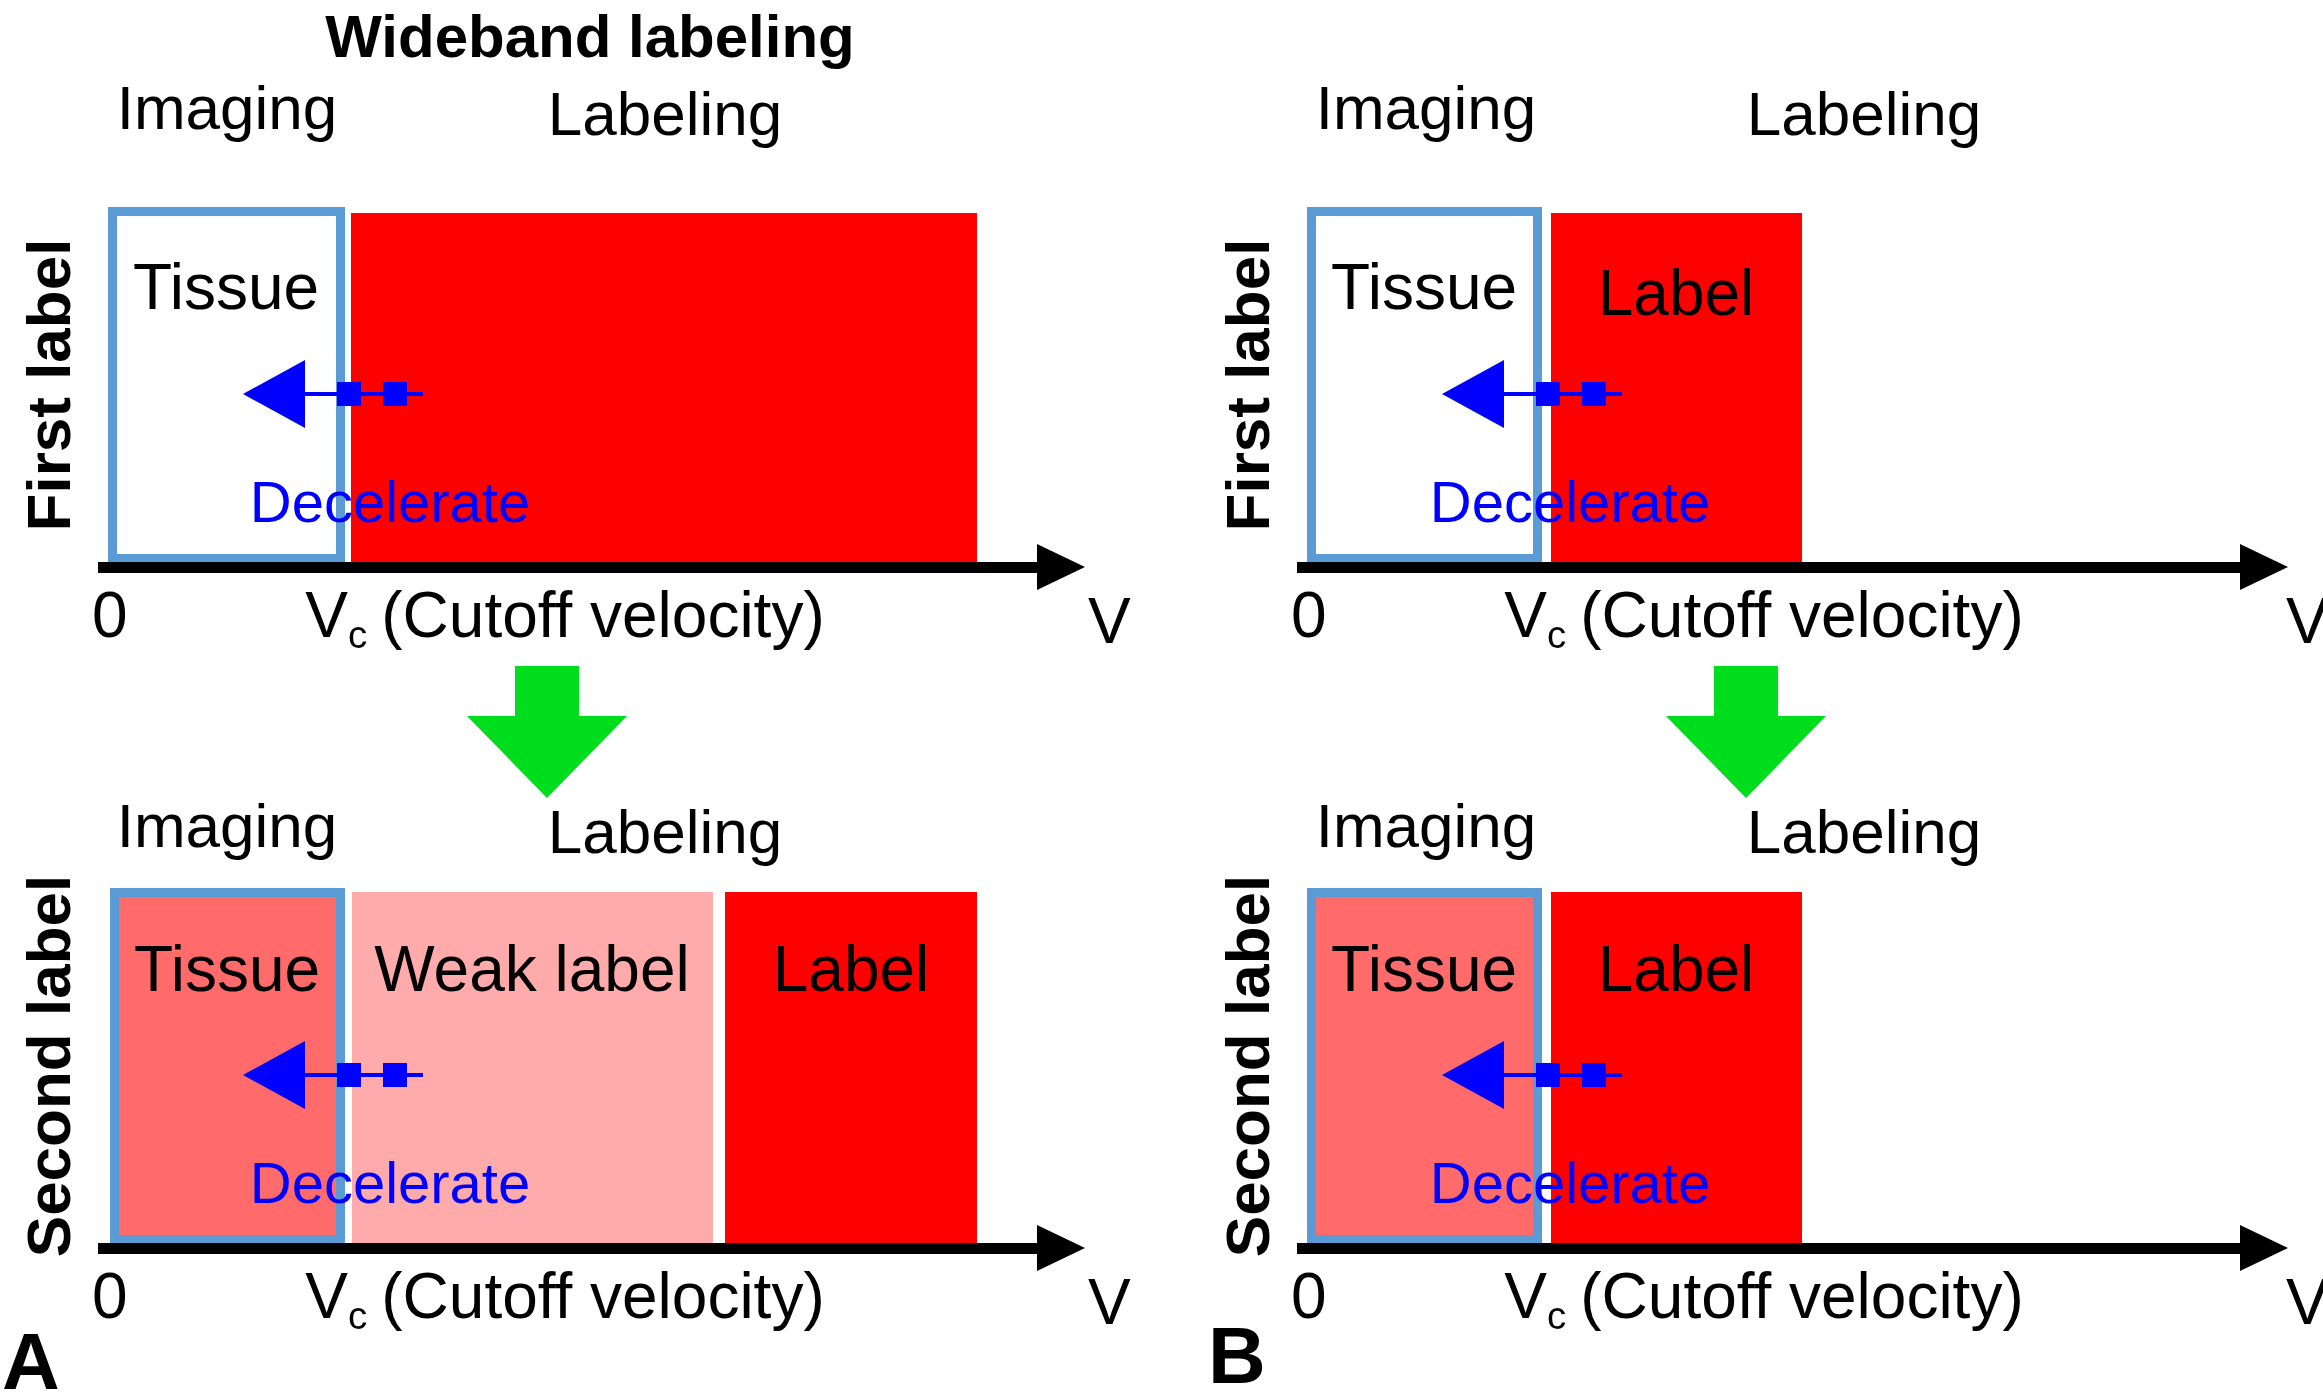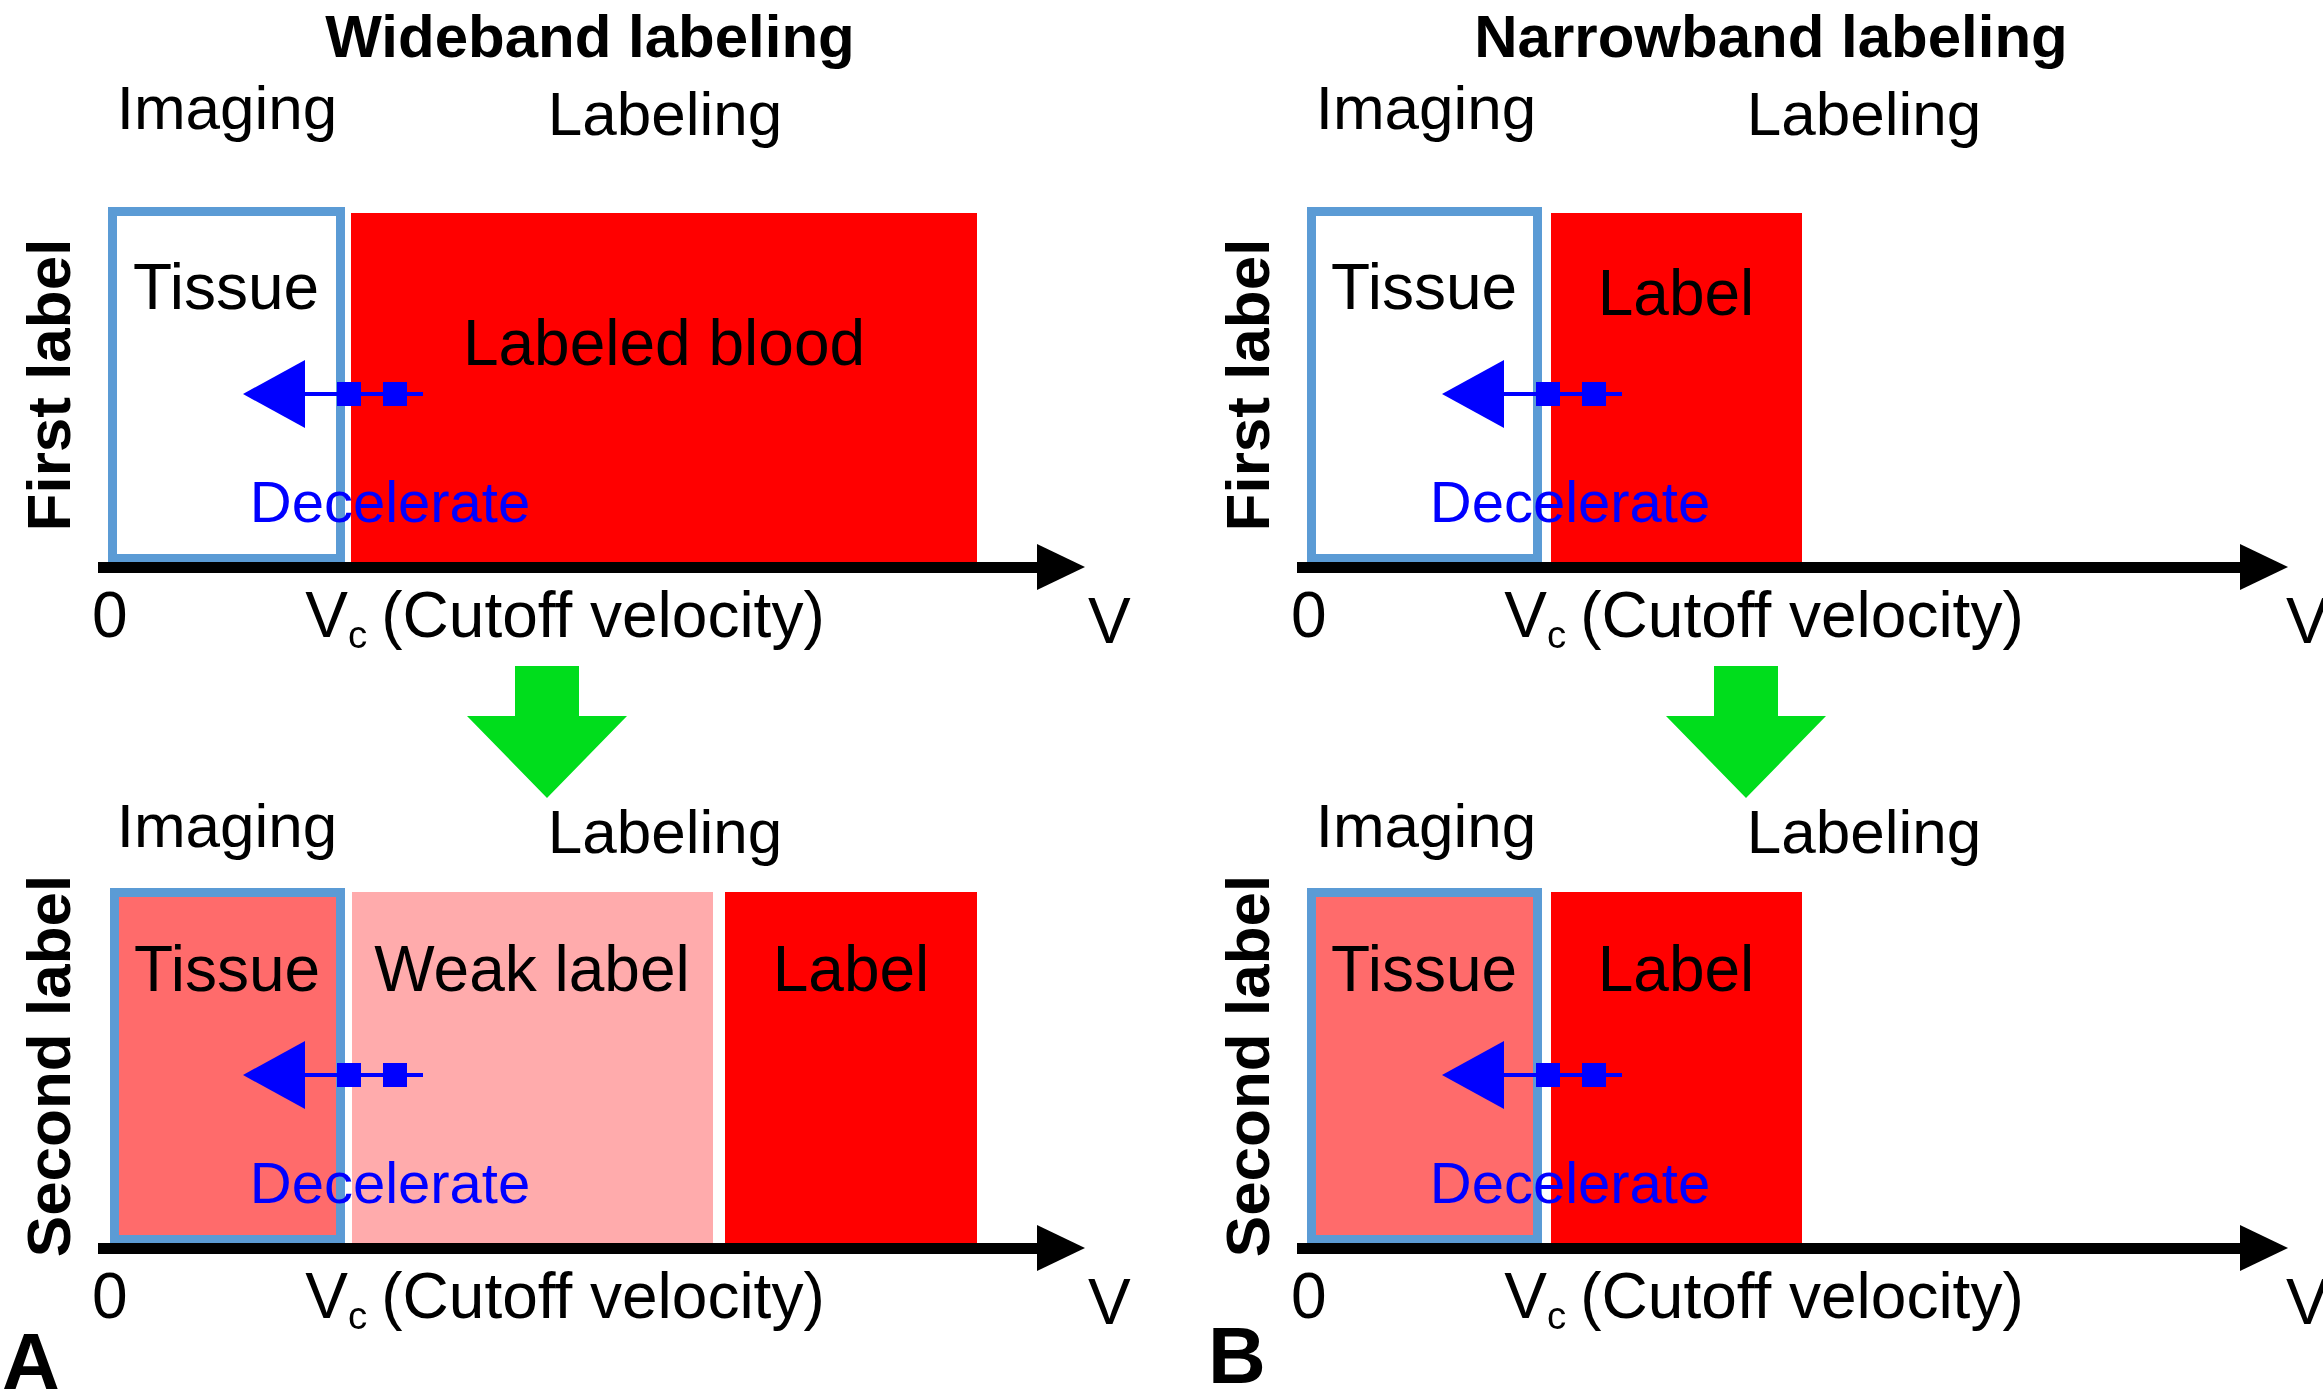--- a/index.html
+++ b/index.html
@@ -41,21 +41,20 @@
 
   <div class="cx title" style="left:590px;top:2px;">Wideband labeling</div>
 
   <div class="rot" style="left:48px;top:385px;">First label</div>
   <div class="cx hdr" style="left:227px;top:72px;">Imaging</div>
   <div class="cx hdr" style="left:665px;top:78px;">Labeling</div>
 
   <div class="box tissue" style="left:108px;top:207px;width:237px;height:356px;background:#fff;"></div>
   <div class="box" style="left:351px;top:213px;width:626px;height:350px;background:var(--red,#FF0000);"></div>
   <div class="cx boxlabel" style="left:226px;top:250px;">Tissue</div>
-  <div class="cx boxlabel" style="left:664px;top:306px;">Labeled blood</div>
 
   <div class="decel" style="left:243px;top:360px;">
     <div class="tri"></div>
     <div class="shaft"></div>
     <div class="dash d1"></div>
     <div class="dash d2"></div>
   </div>
   <div class="cx decel-text" style="left:390px;top:468px;">Decelerate</div>
 
   <div class="axline" style="left:98px;top:562px;width:950px;"></div>
@@ -88,21 +87,20 @@
   <div class="cx decel-text" style="left:390px;top:1149px;">Decelerate</div>
 
   <div class="axline" style="left:98px;top:1243px;width:950px;"></div>
   <div class="axhead" style="left:1037px;top:1225px;"></div>
   <div class="abs axlabel" style="left:92px;top:1259px;">0</div>
   <div class="cx axlabel" style="left:565px;top:1259px;"><span>V</span><span class="sub">c</span><span style="margin-left:0.22em;">(Cutoff velocity)</span></div>
   <div class="abs axlabel" style="left:1088px;top:1265px;">V</div>
 
   <div class="abs letter" style="left:2px;top:1316px;">A</div>
 
-  <div class="cx title" style="left:1771px;top:2px;">Narrowband labeling</div>
 
   <div class="rot" style="left:1247px;top:385px;">First label</div>
   <div class="cx hdr" style="left:1426px;top:72px;">Imaging</div>
   <div class="cx hdr" style="left:1864px;top:78px;">Labeling</div>
 
   <div class="box tissue" style="left:1307px;top:207px;width:235px;height:356px;background:#fff;"></div>
   <div class="box" style="left:1551px;top:213px;width:251px;height:350px;background:var(--red,#FF0000);"></div>
   <div class="cx boxlabel" style="left:1424px;top:250px;">Tissue</div>
   <div class="cx boxlabel" style="left:1676px;top:256px;">Label</div>
 

